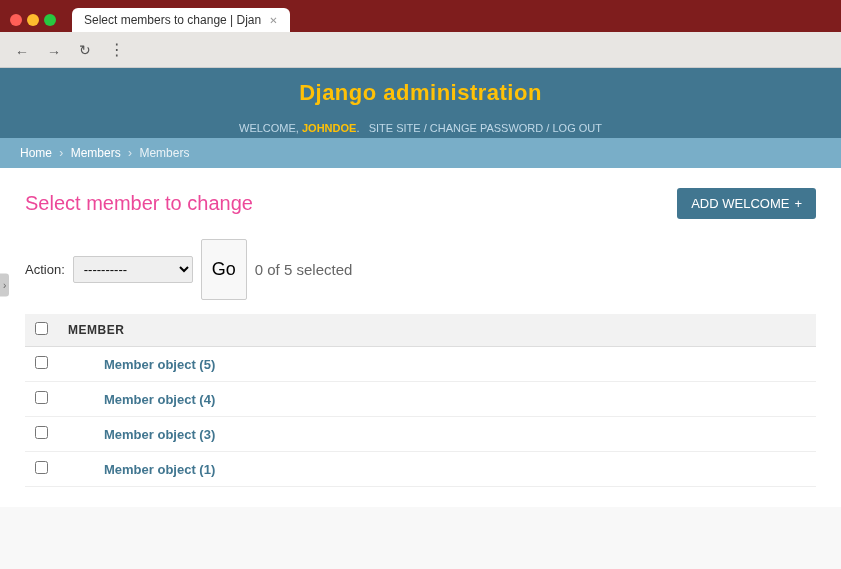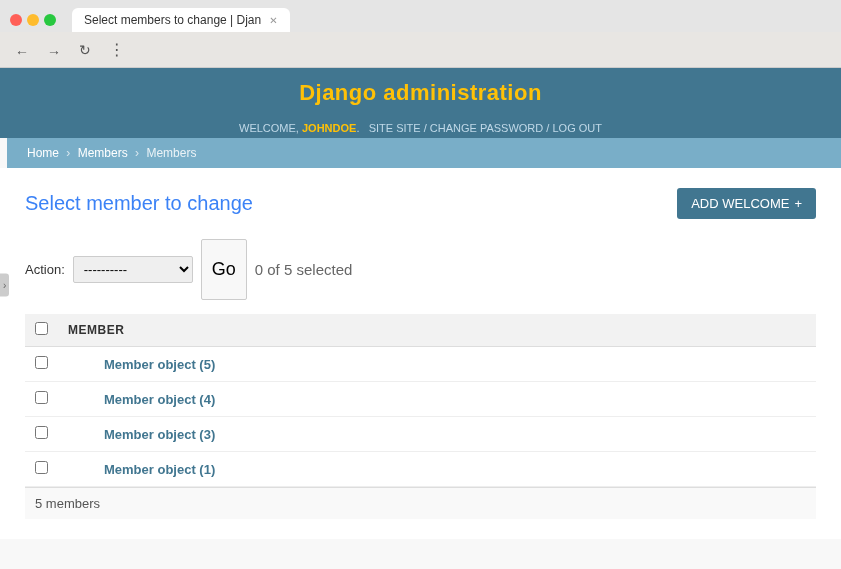--- a/index.html
+++ b/index.html
@@ -1,19 +1,19 @@
 <!DOCTYPE html>
 <html><head>
   <meta charset="utf-8">
   <style>
     * { box-sizing: border-box; margin: 0; padding: 0; }
     body { font-family: Arial, sans-serif; font-size: 13px; background: #f8f8f8; width: 841px; min-height: 569px; }
 
     
-    .browser-chrome { background: #e5e5e5; border-bottom: 1px solid #ccc; }
+    .browser-chrome { background: #7f1d1d; border-bottom: 1px solid #ccc; }
     .browser-titlebar { display: flex; align-items: center; padding: 8px 10px 0; gap: 8px; }
     .browser-dots { display: flex; gap: 5px; }
     .browser-dot { width: 12px; height: 12px; border-radius: 50%; }
     .dot-red { background: #ff5f57; }
     .dot-yellow { background: #febc2e; }
     .dot-green { background: #28c840; }
     .browser-tab { background: white; border-radius: 6px 6px 0 0; padding: 5px 12px; font-size: 12px; color: #333; display: flex; align-items: center; gap: 8px; min-width: 180px; margin-left: 8px; }
     .browser-tab-close { color: #999; font-size: 10px; cursor: pointer; }
     .browser-toolbar { display: flex; align-items: center; padding: 6px 10px; gap: 8px; background: #e8e6e3; }
     .browser-nav-btn { background: none; border: none; cursor: pointer; color: #555; font-size: 14px; padding: 2px 5px; }
@@ -22,29 +22,29 @@
     .browser-menu-btn { background: none; border: none; cursor: pointer; color: #555; font-size: 16px; padding: 2px 5px; }
 
     
     .admin-header { background: #417690; text-align: center; padding: 12px; }
     .admin-title { color: #ffc107; font-size: 22px; font-weight: bold; letter-spacing: 0.5px; }
     .admin-user-bar { background: #417690; color: #c0d9e8; font-size: 11px; text-align: center; padding: 4px; }
     .admin-user-bar a { color: #c0d9e8; text-decoration: none; }
     .admin-user-bar .username { color: #ffc107; font-weight: bold; }
 
     
-    .breadcrumb { background: #79aec8; padding: 8px 20px; font-size: 12px; color: white; margin-left: 7px; }
+    .breadcrumb { background: #79aec8; padding: 8px 20px; font-size: 12px; color: white; }
     .breadcrumb a { color: white; text-decoration: none; }
     .breadcrumb span { color: white; opacity: 0.85; }
     .breadcrumb .sep { margin: 0 4px; opacity: 0.7; }
 
     
     .content { padding: 20px 25px; background: white; margin: 0; }
     .content-header { display: flex; justify-content: space-between; align-items: center; margin-bottom: 20px; }
-    .page-title { font-size: 20px; font-weight: normal; color: #3b82f6; }
+    .page-title { font-size: 20px; font-weight: normal; color: #ec4899; }
     .add-btn { background: #417690; color: white; border: none; padding: 8px 14px; font-size: 13px; cursor: pointer; border-radius: 3px; display: flex; align-items: center; gap: 5px; }
 
     
     .action-bar { display: flex; align-items: center; gap: 8px; margin-bottom: 14px; }
     .action-label { font-size: 13px; color: #333; }
     .action-select { padding: 4px 6px; font-size: 13px; border: 1px solid #ccc; border-radius: 2px; min-width: 120px; }
     .action-go { padding: 19px 10px; font-size: 18px; border: 1px solid #ccc; background: #f8f8f8; cursor: pointer; border-radius: 2px; }
     .action-count { font-size: 15px; color: #666; }
 
     
@@ -164,16 +164,15 @@
       <td class="checkbox-col">
         <input type="checkbox" class="member-checkbox" style="">
       </td>
       <td>
         <a href="#">Member object (1)</a>
       </td>
     </tr>
       </tbody>
   </table>
 
-  <div class="list-footer">5 members</div>
 </div>
 
 <div class="sidebar-toggle">›</div>
 
 </body></html>

